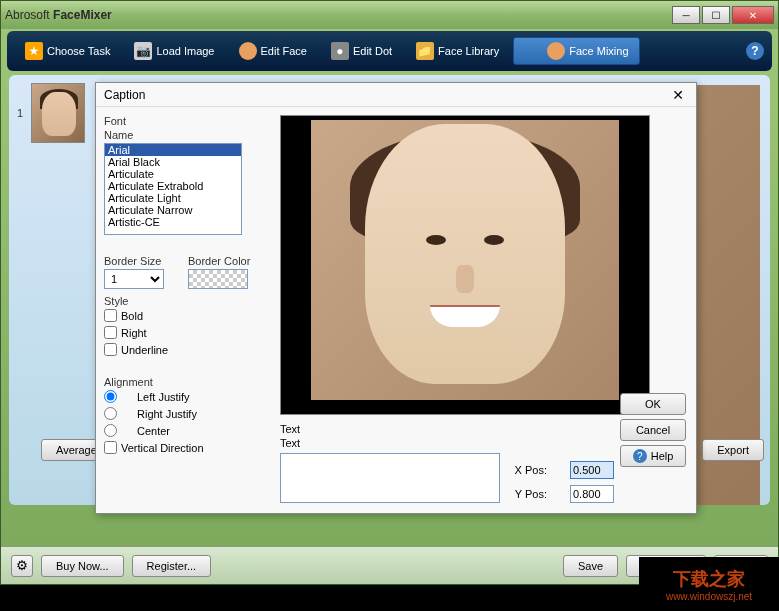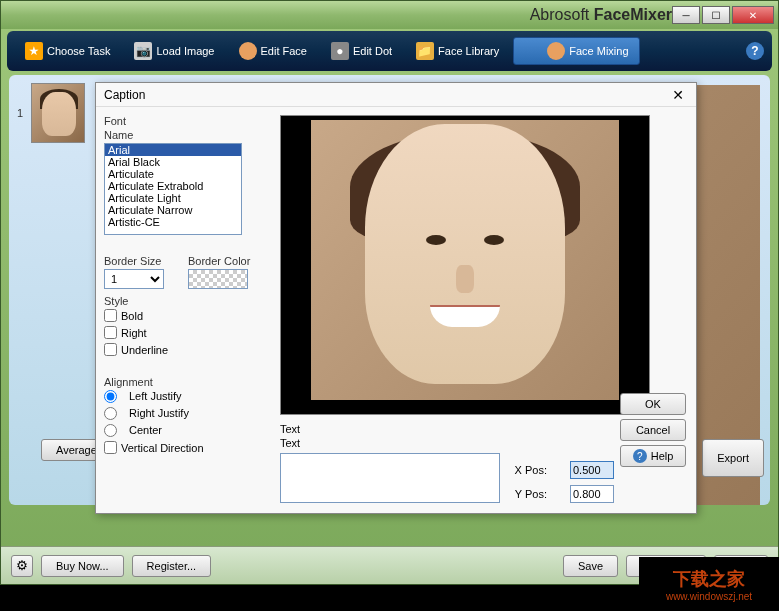--- a/index.html
+++ b/index.html
@@ -1,21 +1,21 @@
 <!DOCTYPE html>
 <html><head>
   <meta charset="utf-8">
   <style>
     * { box-sizing: border-box; margin: 0; padding: 0; font-family: 'Segoe UI', Tahoma, sans-serif; }
     body { width: 779px; height: 611px; background: #000; overflow: hidden; position: relative; }
     
     .window { width: 779px; height: 585px; background: linear-gradient(180deg, #9fc77a 0%, #7ba85a 100%); border: 1px solid #3a5a2a; position: relative; }
     
     .titlebar { height: 28px; background: linear-gradient(180deg, #b8d89a 0%, #8fb86e 50%, #7ba85a 100%); display: flex; align-items: center; justify-content: space-between; padding: 0 4px; }
-    .titlebar-title { flex: 1; text-align: right; color: #2a2a2a; font-size: 16px; font-weight: normal; }
+    .titlebar-title { flex: 1; text-align: left; color: #2a2a2a; font-size: 12px; font-weight: normal; }
     .titlebar-title b { font-weight: bold; }
     .win-controls { display: flex; gap: 2px; }
     .win-btn { width: 28px; height: 18px; border: 1px solid #666; display: flex; align-items: center; justify-content: center; font-size: 10px; cursor: pointer; }
     .win-min { background: linear-gradient(180deg, #fafafa, #d0d0d0); }
     .win-max { background: linear-gradient(180deg, #fafafa, #d0d0d0); }
     .win-close { background: linear-gradient(180deg, #e88, #c33); color: #fff; width: 42px; }
     
     .toolbar { height: 40px; background: linear-gradient(180deg, #1a3a5a 0%, #0a2a4a 50%, #081a3a 100%); display: flex; align-items: center; padding: 4px 8px; gap: 4px; border-radius: 6px; margin: 2px 6px; }
     .tool-btn { display: flex; align-items: center; gap: 4px; padding: 4px 10px; color: #fff; font-size: 11px; cursor: pointer; border-radius: 3px; }
     .tool-btn.active { background: linear-gradient(180deg, #4a8ad0 0%, #2a6ab0 100%); border: 1px solid #1a4a8a; padding-left: 33px; }
@@ -31,21 +31,21 @@
     .content-area { position: relative; margin: 4px 8px; height: 430px; background: linear-gradient(180deg, #d8e8f8 0%, #b8d8e8 100%); border-radius: 6px; padding: 6px; }
     
     .left-column { position: absolute; left: 8px; top: 8px; width: 76px; }
     .thumb-row { display: flex; align-items: center; gap: 6px; margin-bottom: 6px; }
     .thumb-num { font-size: 11px; color: #333; width: 8px; }
     .thumb { width: 54px; height: 60px; background: linear-gradient(135deg, #c8a888 0%, #8a6848 100%); border: 1px solid #888; position: relative; overflow: hidden;}
     .thumb-face { position: absolute; top: 8px; left: 10px; width: 34px; height: 44px; background: linear-gradient(180deg, #e8c8a8 0%, #d8b898 100%); border-radius: 40% 40% 30% 30%; }
     .thumb-hair { position: absolute; top: 5px; left: 8px; width: 38px; height: 20px; background: #3a2818; border-radius: 50% 50% 0 0; }
     
     .avg-btn { position: absolute; left: 40px; top: 438px; padding: 4px 14px; font-size: 11px; background: linear-gradient(180deg, #f8f8f8, #d8d8d8); border: 1px solid #888; border-radius: 3px; cursor: pointer; }
-    .export-btn { position: absolute; right: 14px; top: 438px; padding: 12px 14px; font-size: 11px; background: linear-gradient(180deg, #f8f8f8, #d8d8d8); border: 1px solid #888; border-radius: 3px; cursor: pointer; }
+    .export-btn { position: absolute; right: 14px; top: 438px; padding: 4px 14px; font-size: 11px; background: linear-gradient(180deg, #f8f8f8, #d8d8d8); border: 1px solid #888; border-radius: 3px; cursor: pointer; }
     
     .preview-bg { position: absolute; left: 100px; top: 10px; right: 10px; height: 420px; background: linear-gradient(135deg, #b89878 0%, #987858 100%); }
     .preview-face-bg { position: absolute; left: 50%; top: 45%; transform: translate(-50%,-50%); width: 280px; height: 350px; background: linear-gradient(180deg, #e8c8a8 0%, #d8b898 100%); border-radius: 40% 40% 30% 30%; }
     
     
     .dialog { position: absolute; left: 95px; top: 82px; width: 602px; height: 432px; background: #f8f8f8; border: 1px solid #888; box-shadow: 2px 2px 8px rgba(0,0,0,0.3); z-index: 100; }
     .dialog-title { height: 24px; display: flex; align-items: center; justify-content: space-between; padding: 0 8px; font-size: 12px; border-bottom: 1px solid #ddd; }
     .dialog-close { cursor: pointer; font-size: 14px; padding: 0 4px; }
     
     .dialog-body { display: flex; height: calc(100% - 24px); }
@@ -59,21 +59,21 @@
     .font-item.selected { background: #2a5aa8; color: #fff; }
     
     .row-2col { display: flex; gap: 8px; }
     .col { flex: 1; }
     .select-input { width: 60px; height: 20px; border: 1px solid #7a9ac0; font-size: 11px; padding: 0 2px; background: #fff; }
     .color-swatch { width: 60px; height: 20px; border: 1px solid #7a9ac0; background: #fff; cursor: pointer; }
     .border-color-swatch { width: 60px; height: 20px; border: 1px solid #7a9ac0; background: repeating-conic-gradient(#ccc 0 25%, #fff 0 50%) 0 0 / 8px 8px; cursor: pointer; }
     
     .check-row { display: flex; align-items: center; gap: 4px; margin-bottom: 4px; font-size: 11px; }
     .check-row input { width: 13px; height: 13px; }
-    .radio-row { display: flex; align-items: flex-start; gap: 12px; margin-bottom: 4px; font-size: 11px; }
+    .radio-row { display: flex; align-items: center; gap: 20px; margin-bottom: 4px; font-size: 11px; }
     .radio-row input { width: 13px; height: 13px; }
     
     .preview-pane { width: 370px; height: 300px; border: 1px solid #888; background: #000; position: relative; overflow: hidden; }
     .preview-inner { position: absolute; left: 30px; top: 4px; right: 30px; bottom: 14px; background: linear-gradient(135deg, #c8a888 0%, #a88868 100%); }
     .big-face { position: absolute; left: 50%; top: 48%; transform: translate(-50%,-50%); width: 200px; height: 260px; background: linear-gradient(180deg, #f0d8c0 0%, #e0c8a8 100%); border-radius: 40% 40% 35% 35%; }
     .big-hair { position: absolute; left: 50%; top: 12px; transform: translateX(-50%); width: 230px; height: 110px; background: #4a3020; border-radius: 50% 50% 20% 20%; }
     .big-eye { position: absolute; width: 20px; height: 10px; background: #3a2818; border-radius: 50%; top: 115px; }
     .big-eye.l { left: 115px; } .big-eye.r { right: 115px; }
     .big-nose { position: absolute; left: 50%; top: 145px; transform: translateX(-50%); width: 18px; height: 28px; background: #d8b898; border-radius: 30%; }
     .big-mouth { position: absolute; left: 50%; top: 185px; transform: translateX(-50%); width: 70px; height: 22px; background: #fff; border-radius: 0 0 40px 40px; border-top: 2px solid #b86858; }

